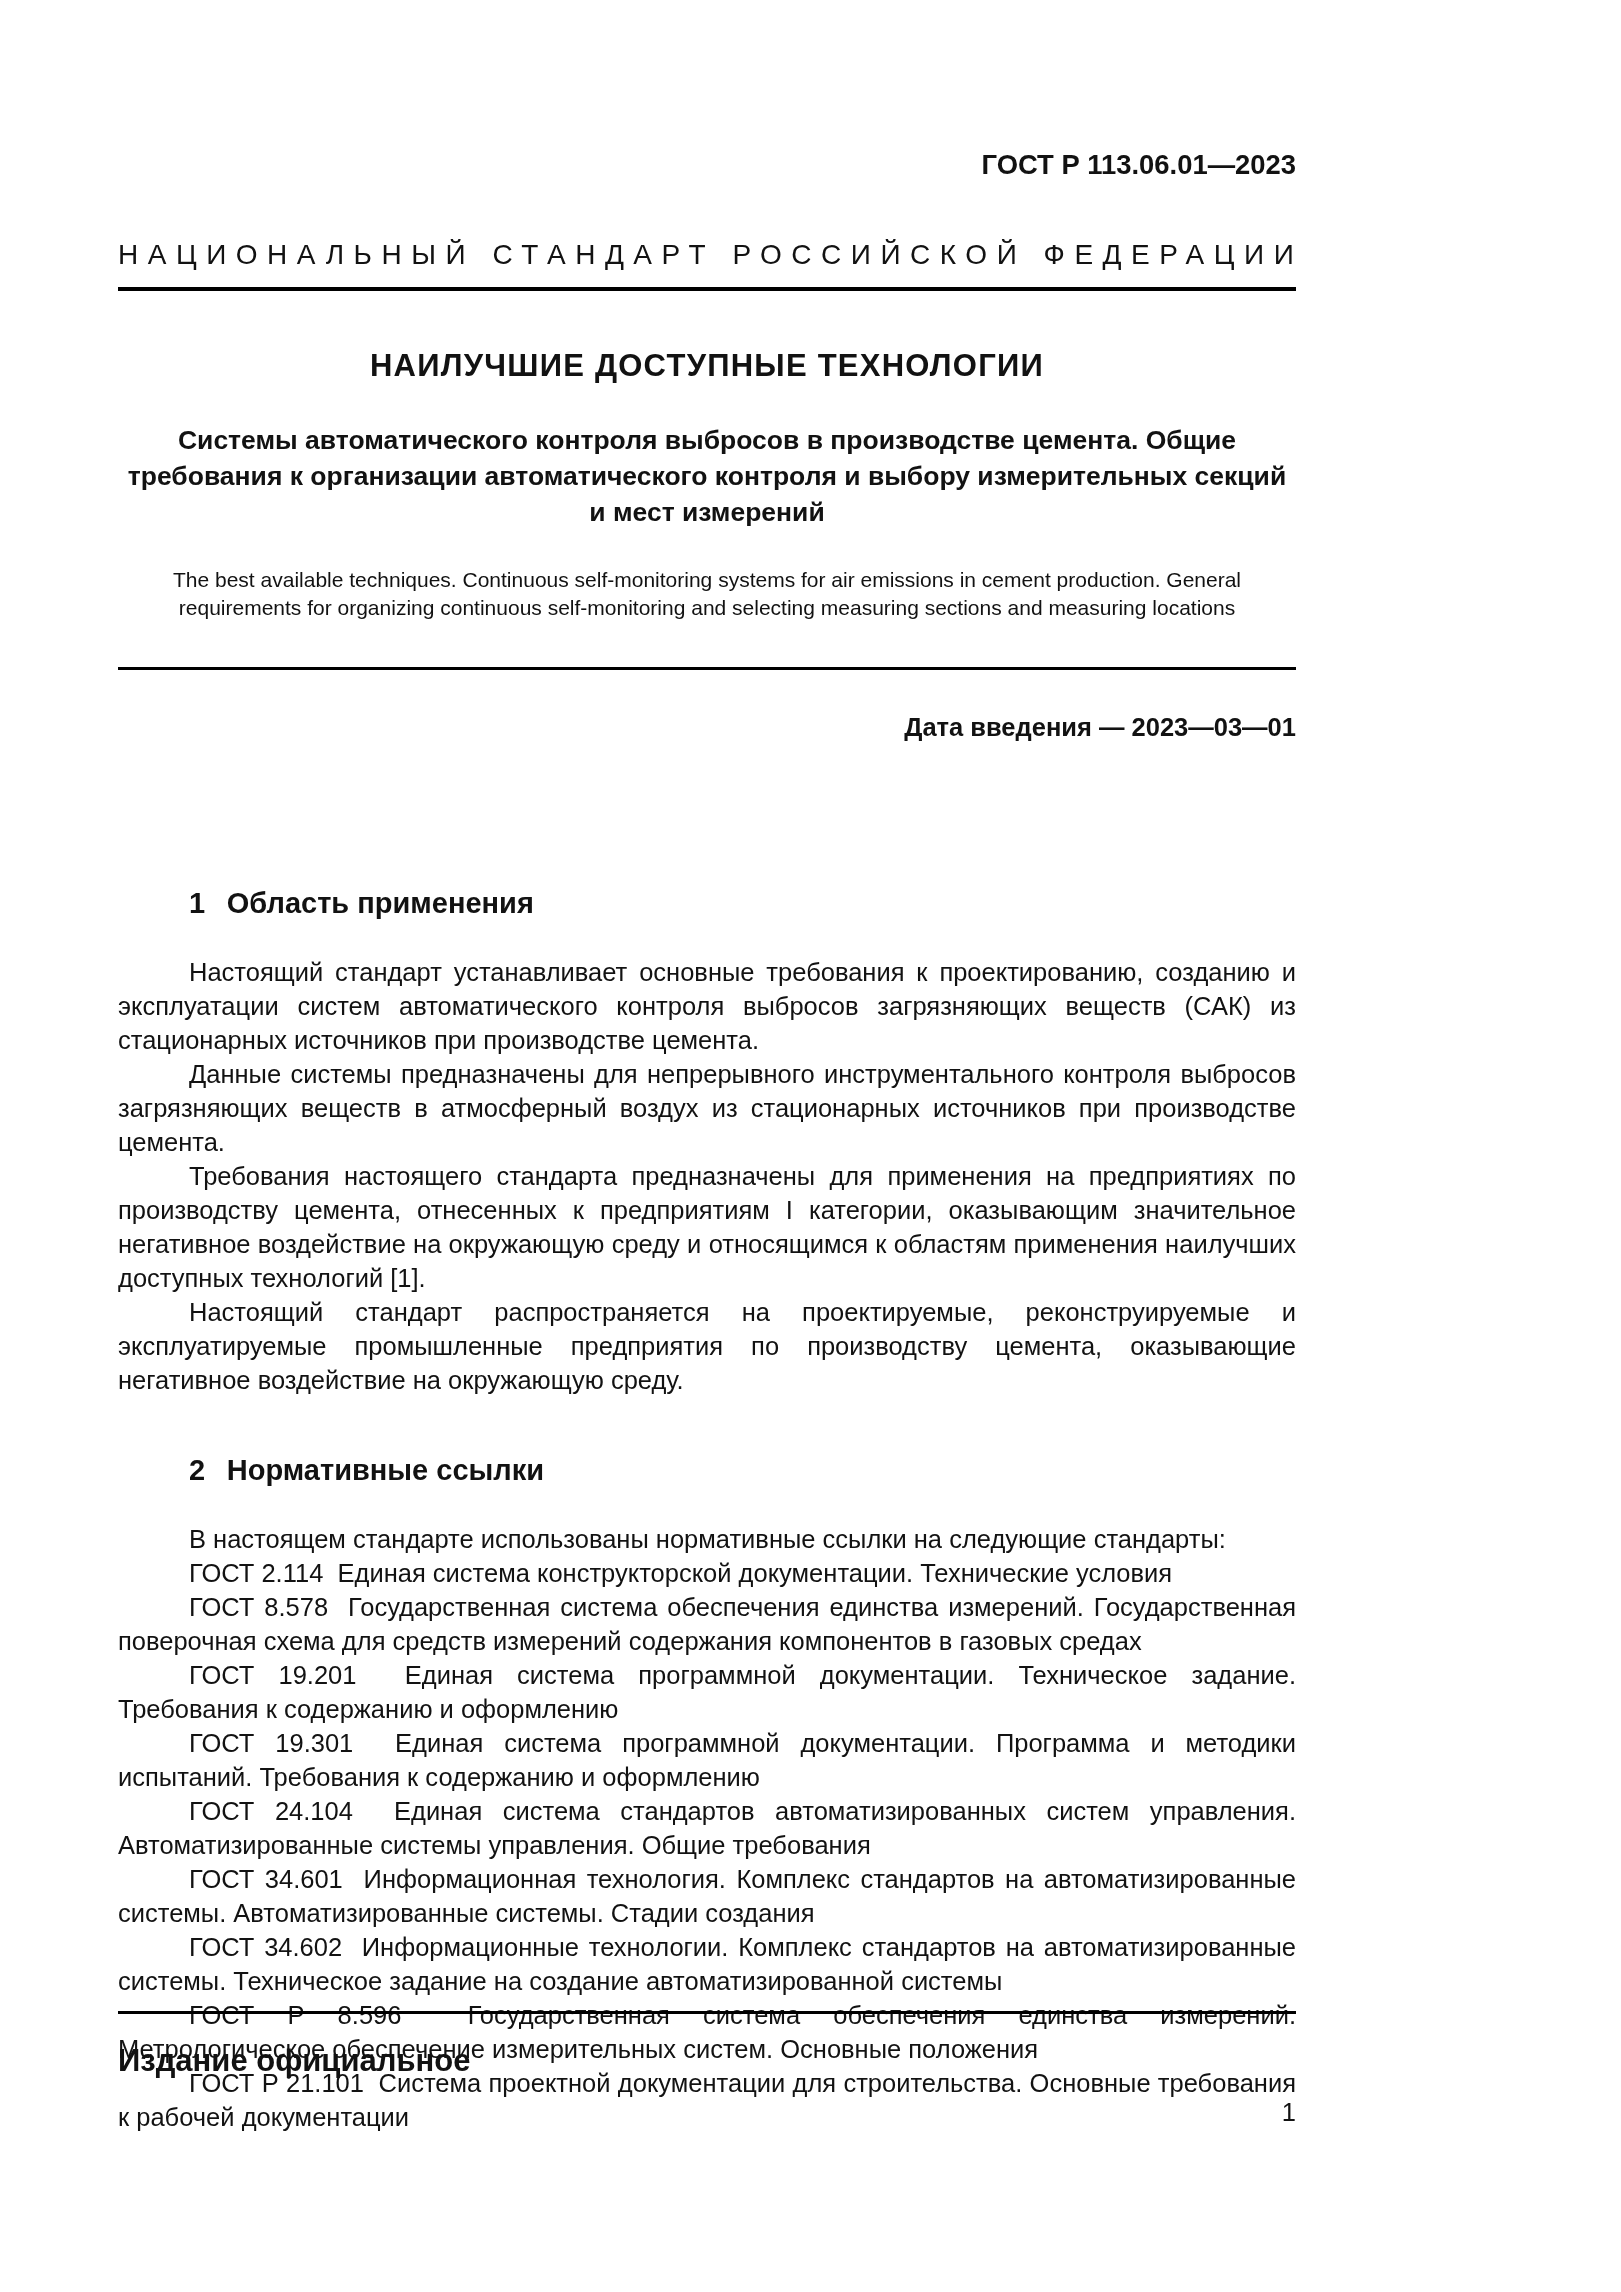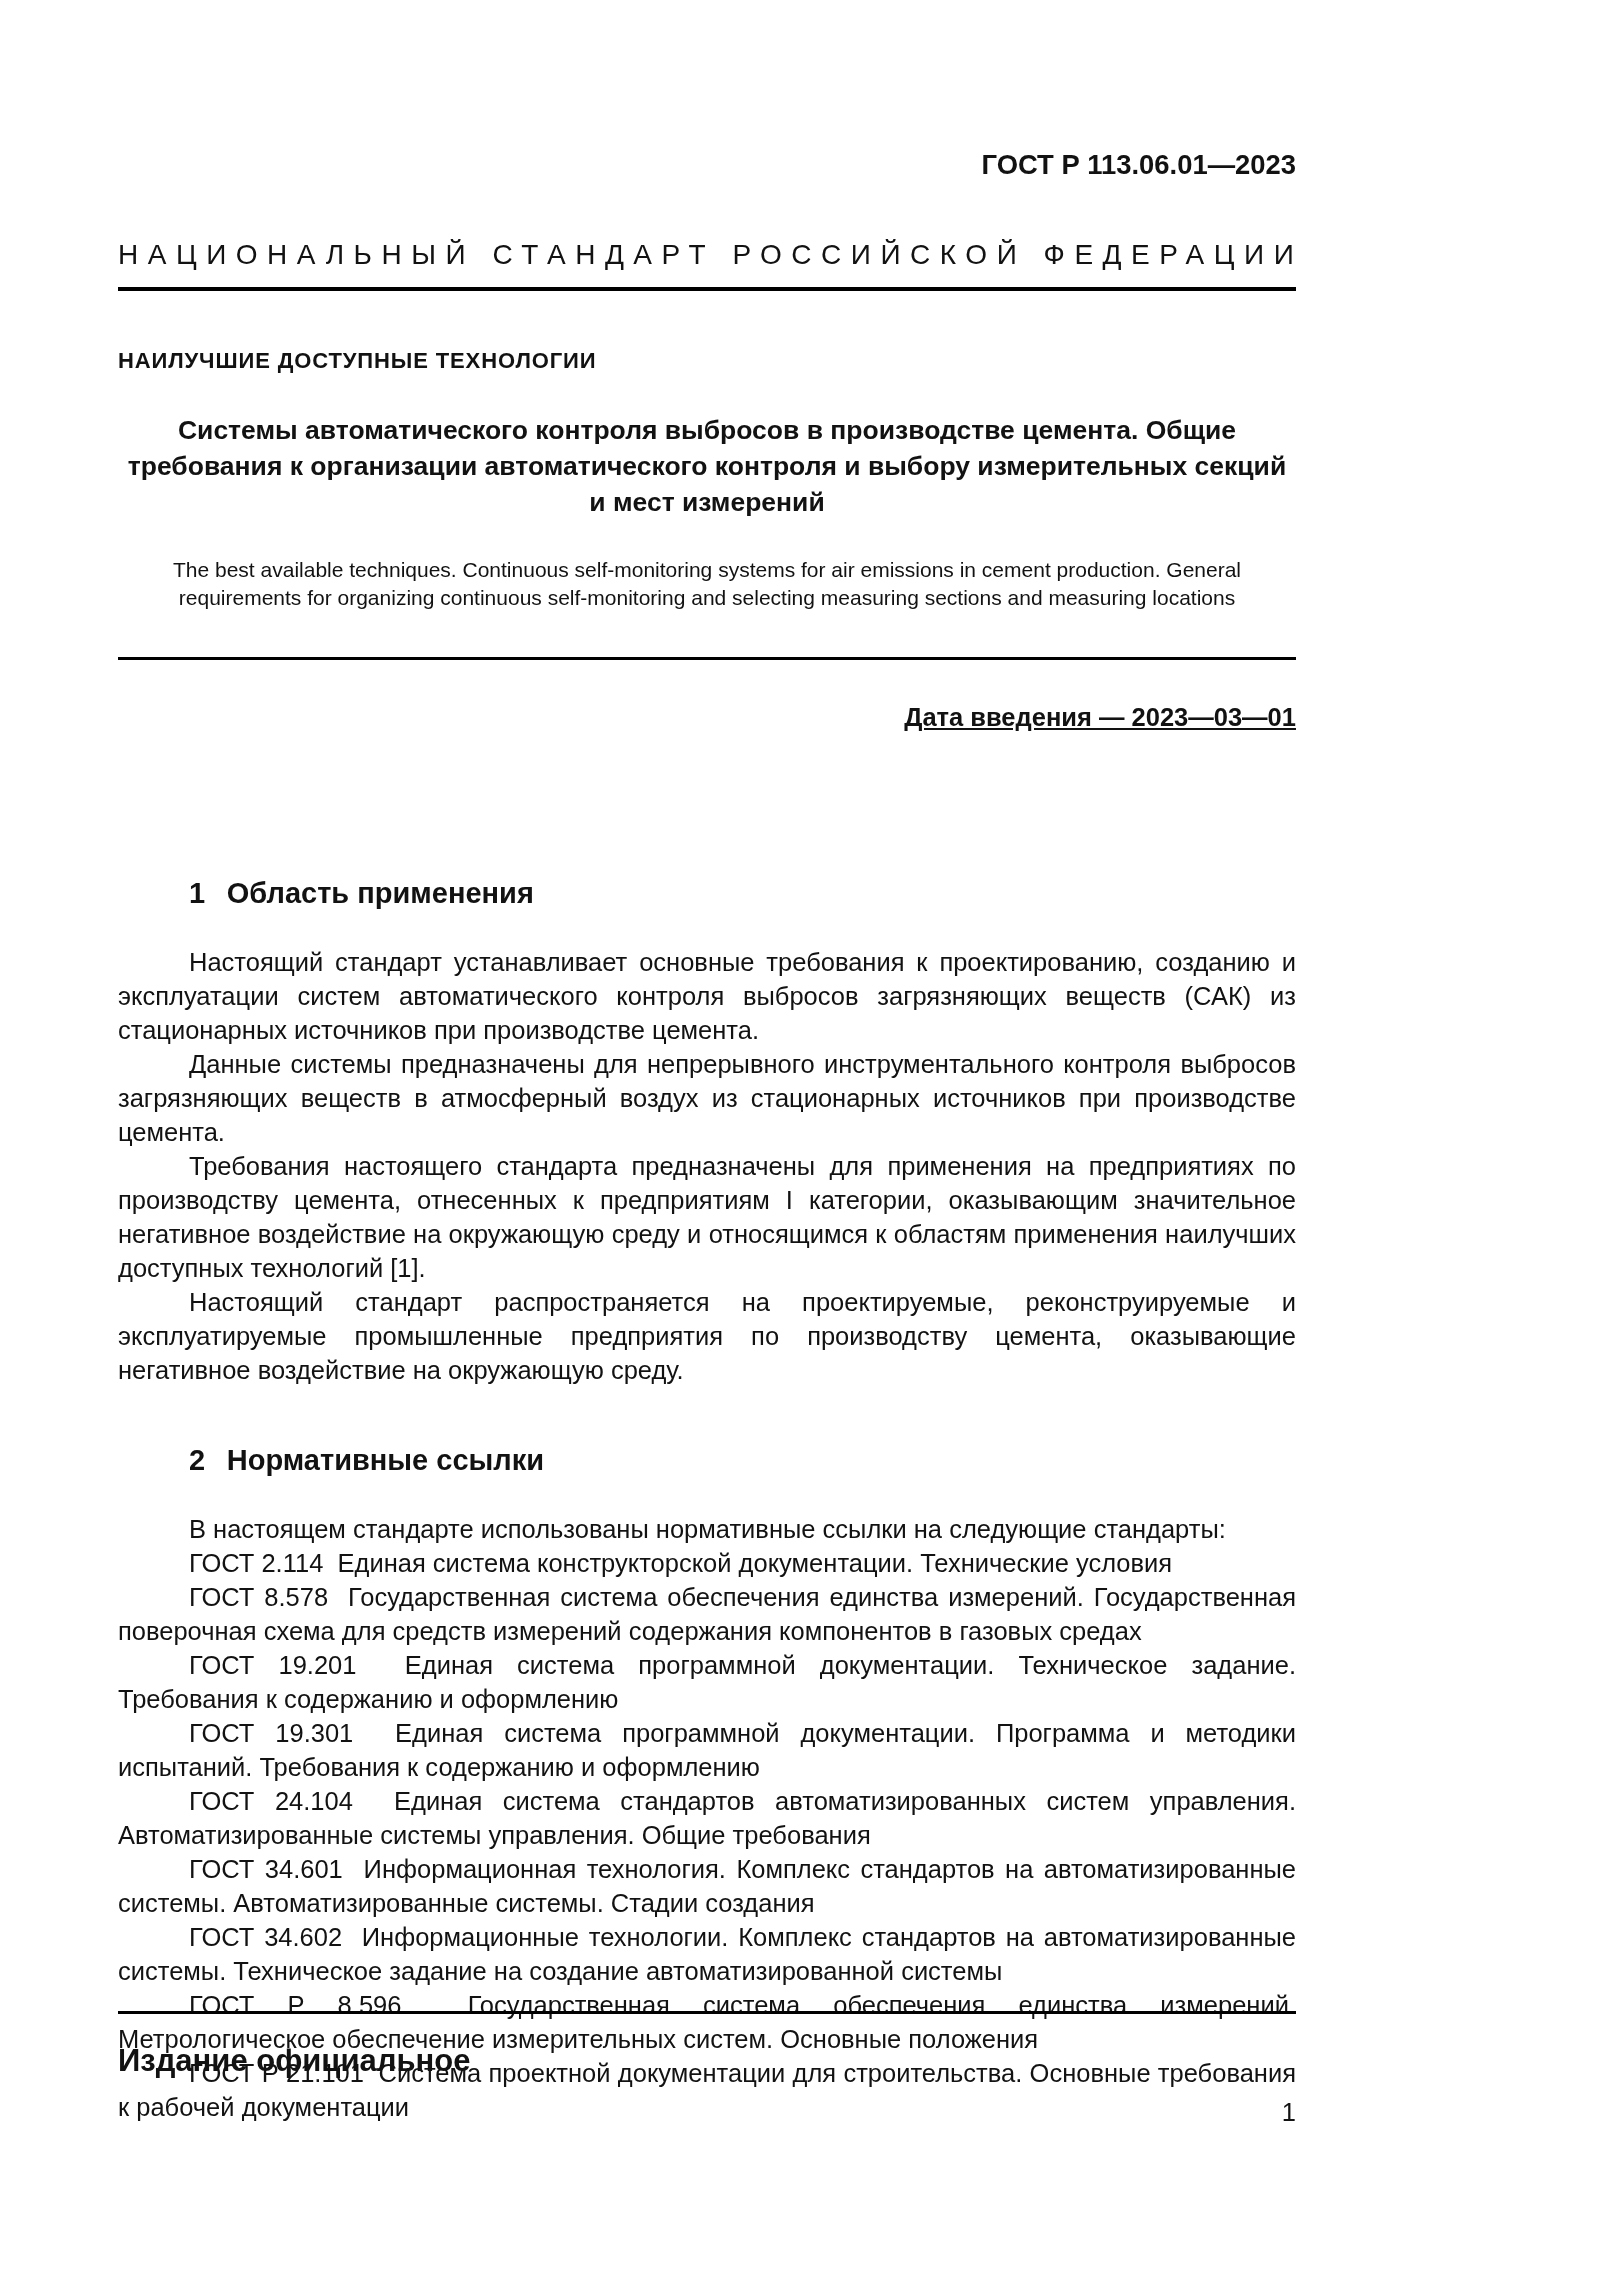--- a/index.html
+++ b/index.html
@@ -35,22 +35,23 @@
     text-align-last: justify;
     overflow: hidden;
   }
   .rule {
     background: #000000;
     border: none;
   }
   .rule-thick { height: 4.9px; margin-top: 15.7px; }
   .rule-mid   { height: 2.9px; }
   .subject {
+    text-align: center;
     font-weight: bold;
-    font-size: 22px;
+    font-size: 31px;
     letter-spacing: 0.04em;
     margin-top: 57px;
   }
   .title-ru {
     text-align: center;
     font-weight: bold;
     font-size: 26.5px;
     line-height: 1.35;
     margin-top: 39px;
   }
@@ -61,21 +62,20 @@
     line-height: 1.35;
     margin-top: 35px;
     padding: 0 7.8px;
   }
   .title-rule { margin-top: 45px; }
   .effective-date {
     text-align: right;
     font-weight: bold;
     font-size: 25.5px;
     margin-top: 43px;
-    text-decoration: underline;
   }
   .sec-heading {
     font-weight: bold;
     font-size: 29px;
     padding-left: 71px;
     margin: 57px 0 35px 0;
   }
   .section-first .sec-heading { margin-top: 145px; }
   .sec-num { margin-right: 21.6px; }
   .para {

